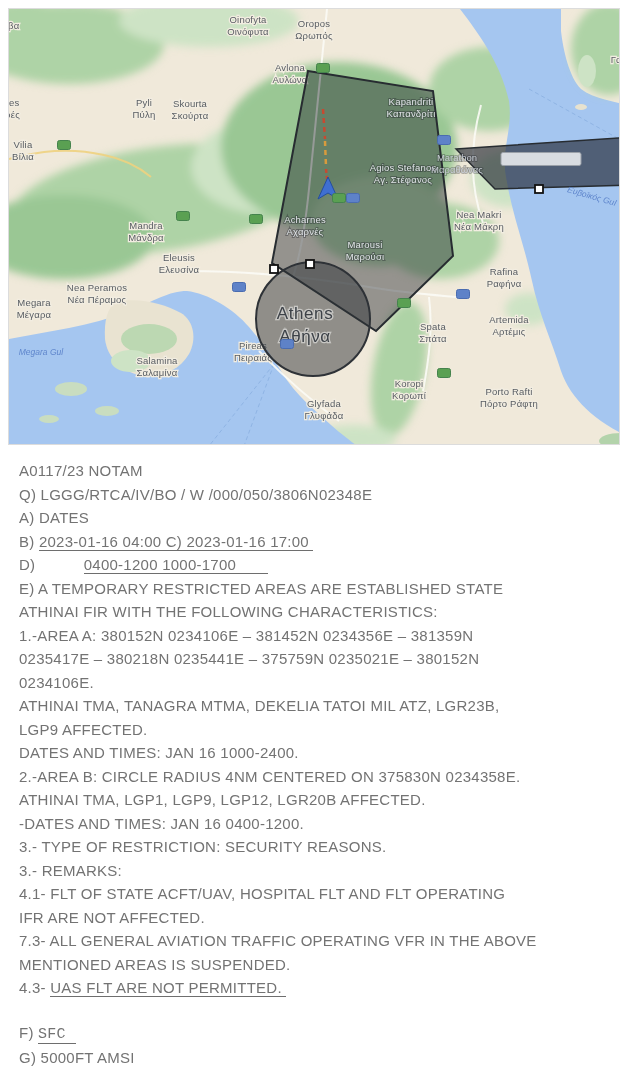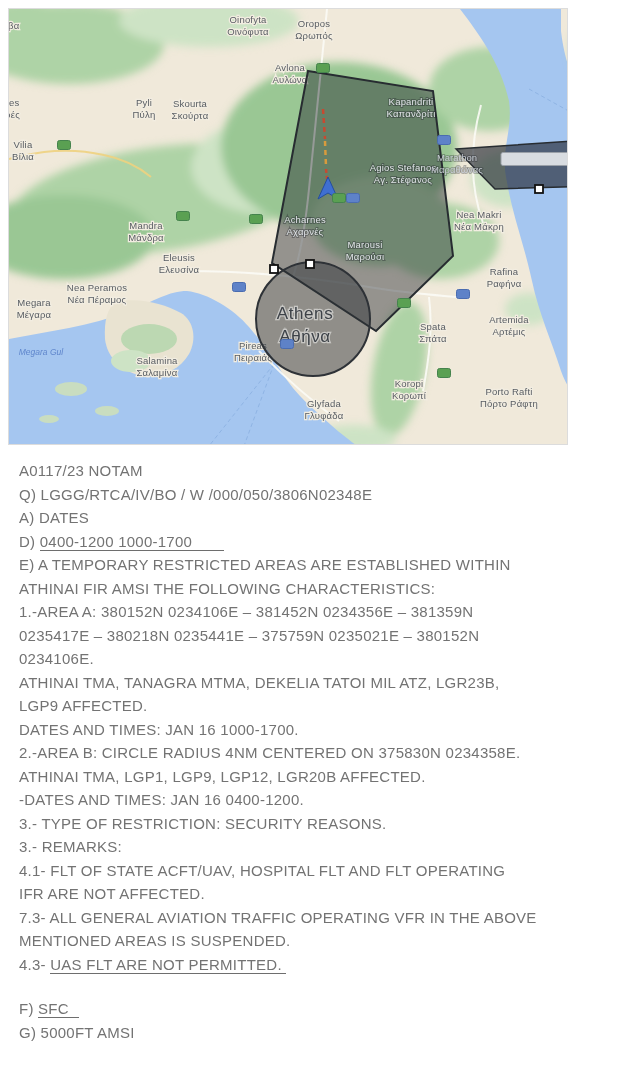--- a/index.html
+++ b/index.html
@@ -1,18 +1,18 @@
 <!DOCTYPE html>
 <html><head>
 <meta charset="utf-8">
 <style>
   html,body{margin:0;padding:0;background:#fff;}
   body{width:640px;height:1081px;overflow:hidden;font-family:"Liberation Sans",sans-serif;}
   .page{padding:8px 8px 0 8px;}
-  .map-wrap{width:560px;height:437px;border:1px solid #dcdcdc;box-sizing:border-box;overflow:hidden;background:#fca5a5;}
+  .map-wrap{width:612px;height:437px;border:1px solid #dcdcdc;box-sizing:border-box;overflow:hidden;background:#fca5a5;}
   svg{display:block;}
   .lbl{font-size:9.5px;fill:#585d63;stroke:#f2ede1;stroke-width:2.4px;paint-order:stroke;letter-spacing:.2px;}
   .lblw{font-size:9.5px;fill:#e0e4e7;stroke:rgba(25,30,36,.35);stroke-width:2px;paint-order:stroke;letter-spacing:.2px;}
   .lbll{font-size:9.5px;fill:#c7ccd3;stroke:rgba(25,30,36,.3);stroke-width:2px;paint-order:stroke;}
   .city{font-size:17px;fill:#3d4248;stroke:rgba(255,255,255,.5);stroke-width:2.6px;paint-order:stroke;letter-spacing:.6px;}
   .water-lbl{font-size:8.5px;font-style:italic;fill:#5f86cc;}
   text{text-anchor:middle;}
   .notam{padding:14px 8px 0 11px;font-size:15px;line-height:23.5px;color:#737373;letter-spacing:.25px;}
   .notam .line{white-space:pre;}
   .notam .u{border-bottom:1.5px solid #6e6e6e;}
@@ -184,37 +184,38 @@
           <rect x="297" y="251" width="8" height="8" fill="#fff" stroke="#111" stroke-width="1.8"></rect>
           <rect x="526" y="176" width="8" height="8" fill="#fff" stroke="#111" stroke-width="1.8"></rect>
         </g>
     </svg>
   </div>
 
   <div class="notam" id="notam">
       <div class="line">A0117/23 NOTAM</div>
       <div class="line">Q) LGGG/RTCA/IV/BO / W /000/050/3806N02348E</div>
       <div class="line">A) DATES</div>
-      <div class="line"><span>D) </span><span class="u" style="padding-right: 32px;">0400-1200 1000-1700</span></div>
-      <div class="line">E) A TEMPORARY RESTRICTED AREAS ARE ESTABLISHED WITHIN</div>
-      <div class="line">ATHINAI FIR AMSI THE FOLLOWING CHARACTERISTICS:</div>
+      <div class="line"><span>B) </span><span class="u" style="padding-right: 4px;">2023-01-16 04:00 C) 2023-01-16 17:00</span></div>
+      <div class="line"><span>D) </span><span class="u" style="padding-right: 32px; margin-left: 44px;">0400-1200 1000-1700</span></div>
+      <div class="line">E) A TEMPORARY RESTRICTED AREAS ARE ESTABLISHED STATE</div>
+      <div class="line">ATHINAI FIR WITH THE FOLLOWING CHARACTERISTICS:</div>
       <div class="line">1.-AREA A: 380152N 0234106E – 381452N 0234356E – 381359N</div>
       <div class="line">0235417E – 380218N 0235441E – 375759N 0235021E – 380152N</div>
       <div class="line">0234106E.</div>
       <div class="line">ATHINAI TMA, TANAGRA MTMA, DEKELIA TATOI MIL ATZ, LGR23B,</div>
       <div class="line">LGP9 AFFECTED.</div>
-      <div class="line">DATES AND TIMES: JAN 16 1000-1700.</div>
+      <div class="line">DATES AND TIMES: JAN 16 1000-2400.</div>
       <div class="line">2.-AREA B: CIRCLE RADIUS 4NM CENTERED ON 375830N 0234358E.</div>
       <div class="line">ATHINAI TMA, LGP1, LGP9, LGP12, LGR20B AFFECTED.</div>
       <div class="line">-DATES AND TIMES: JAN 16 0400-1200.</div>
       <div class="line">3.- TYPE OF RESTRICTION: SECURITY REASONS.</div>
       <div class="line">3.- REMARKS:</div>
       <div class="line">4.1- FLT OF STATE ACFT/UAV, HOSPITAL FLT AND FLT OPERATING</div>
       <div class="line">IFR ARE NOT AFFECTED.</div>
       <div class="line">7.3- ALL GENERAL AVIATION TRAFFIC OPERATING VFR IN THE ABOVE</div>
       <div class="line">MENTIONED AREAS IS SUSPENDED.</div>
       <div class="line"><span>4.3- </span><span class="u" style="padding-right: 4px; margin-top: 16px;">UAS FLT ARE NOT PERMITTED.</span></div>
       <div class="gap"></div>
-      <div class="line"><span>F) </span><span class="u" style="padding-right: 10px;">SFC</span></div>
+      <div class="line"><span>F) </span><span class="u" style="padding-right: 10px; font-family: Liberation Mono, monospace;">SFC</span></div>
       <div class="line">G) 5000FT AMSI</div>
     </div>
 
 </div>
 
 </body></html>

